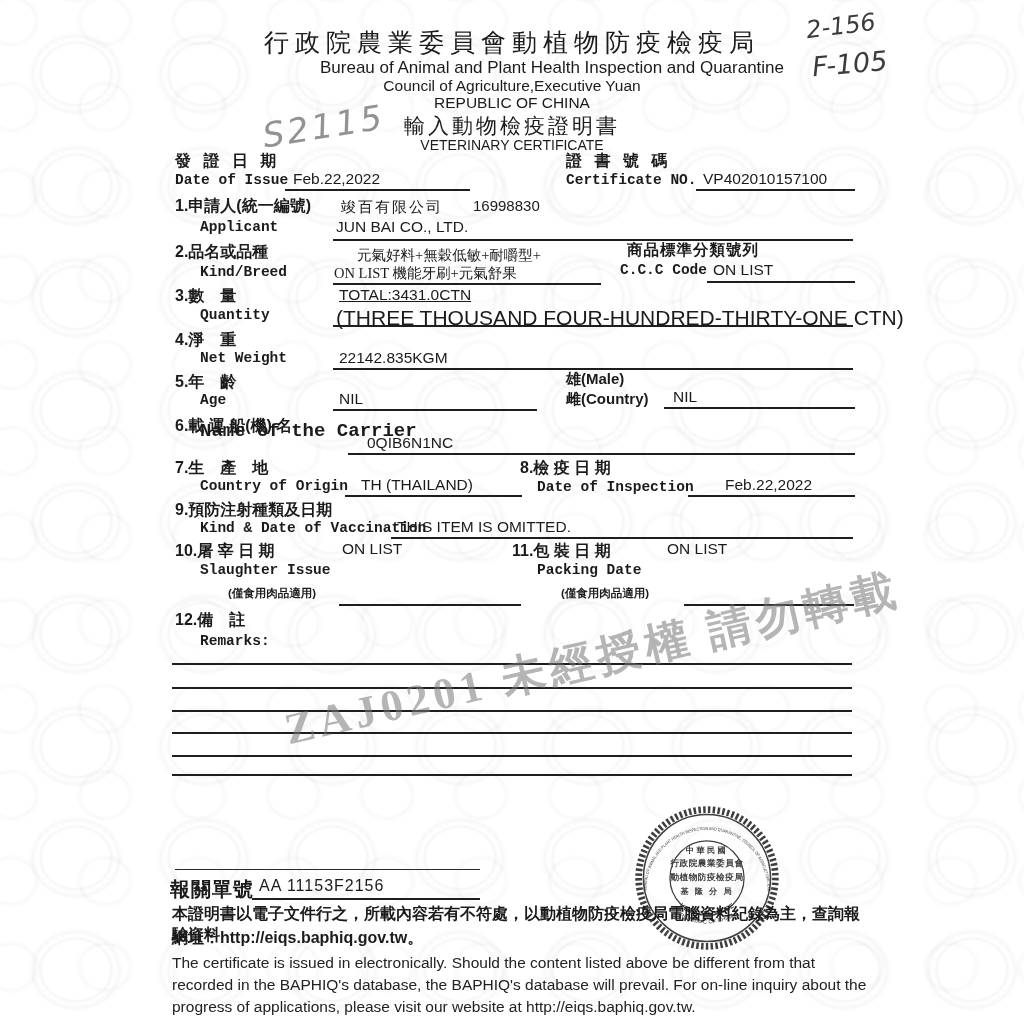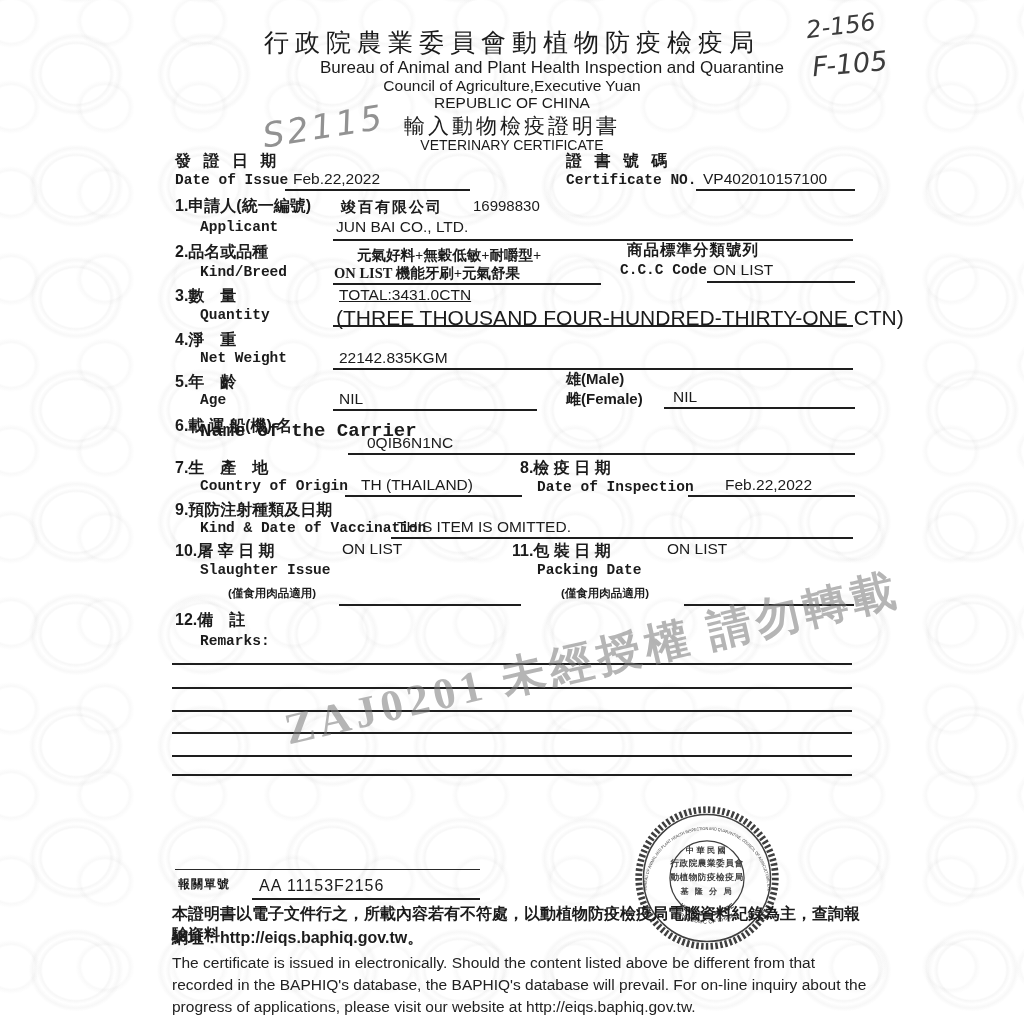--- a/index.html
+++ b/index.html
@@ -14,21 +14,21 @@
     content:"";position:absolute;inset:0;pointer-events:none;
     background-image:
       radial-gradient(closest-side, transparent 52%, rgba(150,150,150,.08) 55%, transparent 61%, rgba(150,150,150,.07) 68%, transparent 74%),
       radial-gradient(closest-side, transparent 48%, rgba(150,150,150,.06) 53%, transparent 63%);
     background-size:128px 112px, 94px 86px;
     background-position:12px 18px, 58px 64px;
   }
   .abs{position:absolute;white-space:pre;}
   .ctr{left:0;width:1024px;text-align:center;}
   .cjk{font-weight:700;font-family:"Liberation Sans","DejaVu Sans",sans-serif;}
-  .cjkval{font-weight:700;font-family:"Liberation Serif","DejaVu Serif",serif;}
+  .cjkval{font-weight:400;font-family:"Liberation Serif","DejaVu Serif",serif;}
   .mono{font-family:"Liberation Mono","DejaVu Sans Mono",monospace;font-weight:700;}
   .val{font-family:"Liberation Sans","DejaVu Sans",sans-serif;font-weight:400;}
   .line{position:absolute;height:0;border-top:2px solid #1e1e1e;}
   .thinline{position:absolute;height:0;border-top:1.5px solid #2a2a2a;}
   .hand{font-style:italic;color:#3c3c3c;font-family:"DejaVu Sans",sans-serif;}
   .pencil{color:#929292;}
   .wm{
     color:rgba(120,120,120,.55);font-weight:700;letter-spacing:5px;
     transform:rotate(-13deg);transform-origin:left bottom;
     font-family:"Liberation Serif","DejaVu Serif",serif;
@@ -99,21 +99,21 @@
     <div class="abs val" style="left:339px;top:349px;font-size:15.5px;">22142.835KGM</div>
     <div class="line" style="left:333px;top:368px;width:520px;"></div>
   </div>
 
   <div>
     <div class="abs cjk" style="left:175px;top:372px;font-size:16px;">5.年　齡</div>
     <div class="abs cjk" style="left:566px;top:370px;font-size:15px;">雄(Male)</div>
     <div class="abs mono" style="left:200px;top:392px;font-size:14.5px;">Age</div>
     <div class="abs val" style="left:339px;top:390px;font-size:15.5px;">NIL</div>
     <div class="line" style="left:333px;top:409px;width:204px;"></div>
-    <div class="abs cjk" style="left:566px;top:390px;font-size:15px;">雌(Female)</div>
+    <div class="abs cjk" style="left:566px;top:390px;font-size:15px;">雌(Country)</div>
     <div class="abs val" style="left:673px;top:388px;font-size:15.5px;">NIL</div>
     <div class="line" style="left:664px;top:407px;width:191px;"></div>
   </div>
 
   <div>
     <div class="abs cjk" style="left:175px;top:416px;font-size:16px;">6.載 運 船(機) 名</div>
     <div class="abs mono" style="left:200px;top:420px;font-size:19px;">Name of the Carrier</div>
     <div class="abs val" style="left:367px;top:434px;font-size:15.5px;">0QIB6N1NC</div>
     <div class="line" style="left:348px;top:453px;width:507px;"></div>
   </div>
@@ -187,21 +187,21 @@
         <textPath href="#arcKeelung" startOffset="50%" text-anchor="middle">KEELUNG OFFICE</textPath>
       </text>
       <text font-size="6" fill="#3f3f3f">
         <textPath href="#arcROC" startOffset="50%" text-anchor="middle">REPUBLIC OF CHINA</textPath>
       </text>
     </svg>
   </div>
 
   <div>
     <div class="thinline" style="left:175px;top:869px;width:305px;"></div>
-    <div class="abs cjk" style="left:178px;top:876px;font-size:12px;letter-spacing:1px;">報關單號</div>
+    <div class="abs cjk" style="left:170px;top:876px;font-size:20px;letter-spacing:1px;">報關單號</div>
     <div class="abs val" style="left:259px;top:877px;font-size:16px;letter-spacing:1px;">AA 11153F2156</div>
     <div class="line" style="left:252px;top:898px;width:228px;"></div>
   </div>
 
   <div>
     <div class="abs cjk" style="left:172px;top:904px;font-size:16px;width:700px;white-space:normal;">本證明書以電子文件行之，所載內容若有不符處，以動植物防疫檢疫局電腦資料紀錄為主，查詢報驗資料</div>
     <div class="abs cjk" style="left:172px;top:928px;font-size:16px;">網址：http://eiqs.baphiq.gov.tw。</div>
     <div class="abs val" style="left:172px;top:952px;font-size:15.5px;width:704px;white-space:normal;line-height:1.42;color:#222;">The certificate is issued in electronically. Should the content listed above be different from that recorded in the BAPHIQ's database, the BAPHIQ's database will prevail. For on-line inquiry about the progress of applications, please visit our website at http://eiqs.baphiq.gov.tw.</div>
   </div>
 

